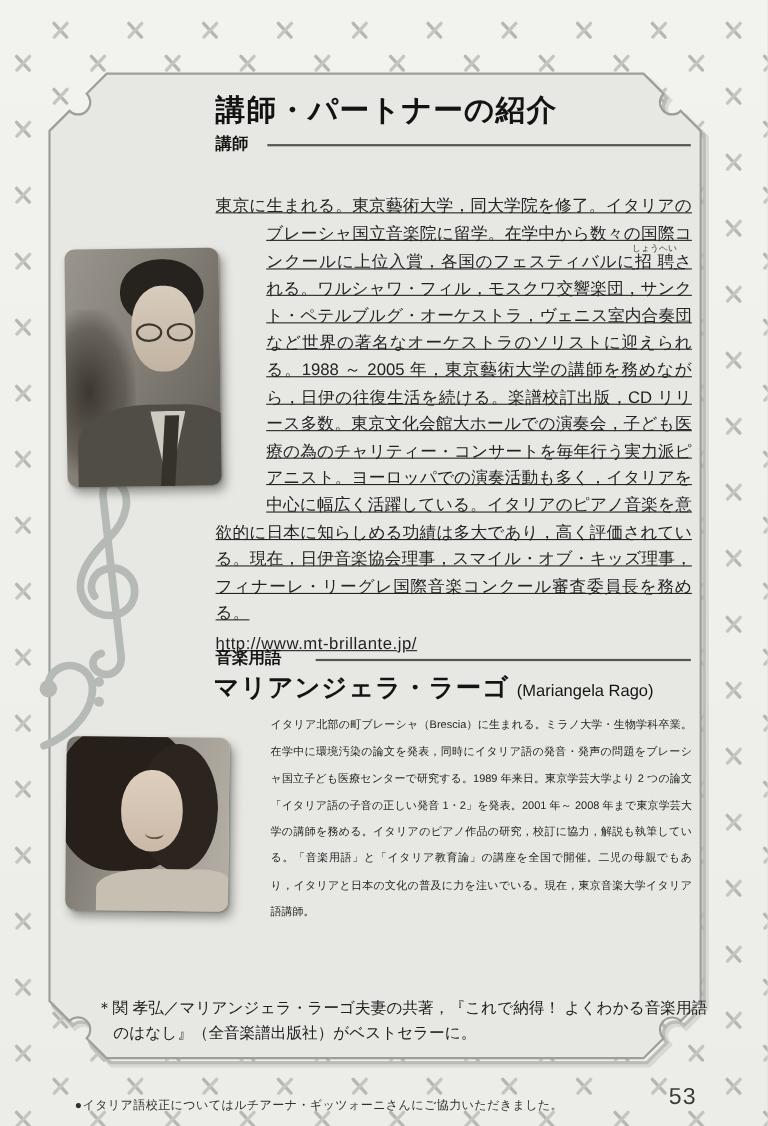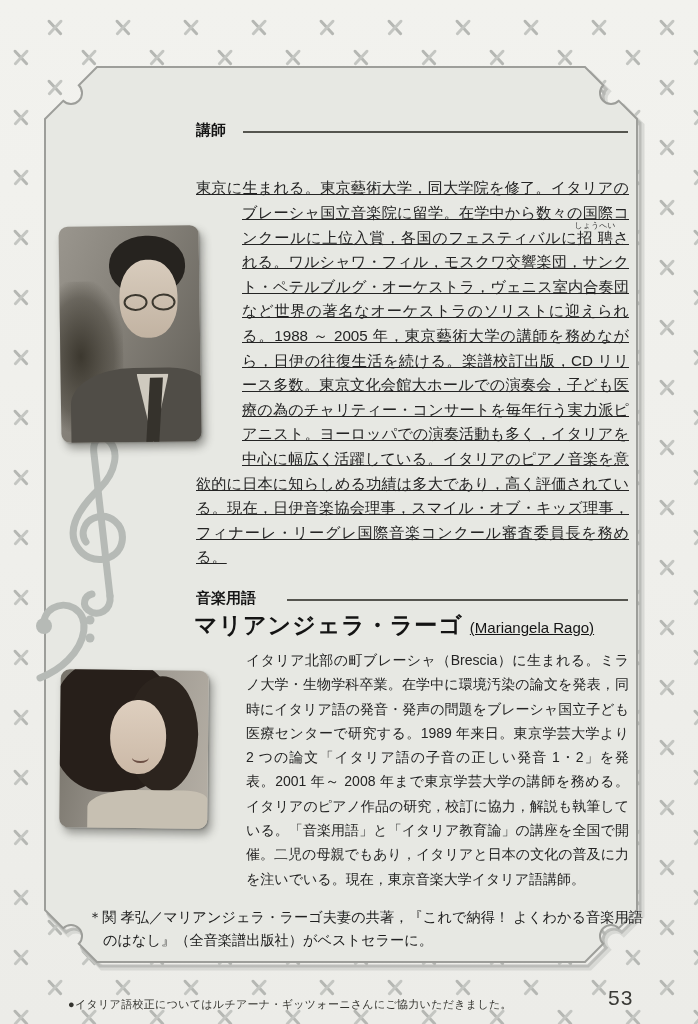--- a/index.html
+++ b/index.html
@@ -19,24 +19,24 @@
   
   .content{position:absolute;inset:0;z-index:3;}
   .abs{position:absolute;}
   .page-title{left:196px;top:82px;font-size:27px;font-weight:700;letter-spacing:1px;color:#131313;}
   .sec-label{font-size:15px;font-weight:700;color:#161616;}
   .sec-rule{height:2px;background:#55554f;}
   .name-row{display:flex;align-items:baseline;color:#141414;}
   .name-main{font-size:26px;font-weight:700;letter-spacing:2px;}
   .name-sub{font-size:16px;margin-left:6px;font-weight:400;}
   .name-main2{font-size:23px;font-weight:700;letter-spacing:1px;}
-  .name-latin{font-size:15px;margin-left:7px;font-weight:400;text-decoration:underline;}
+  .name-latin{font-size:15px;margin-left:7px;font-weight:400;}
   .bio{text-align:justify;color:#242424;}
   .bio1{left:196px;top:176px;width:433px;font-size:15.2px;line-height:24.6px;text-decoration:underline;}
-  .bio2{left:196px;top:648px;width:433px;font-size:14px;line-height:24.3px;}
+  .bio2{left:196px;top:648px;width:433px;font-size:10px;line-height:24.3px;}
   .bio p{margin:0;}
   .sp-a{float:left;width:0;height:49px;}
   .sp-b{float:left;clear:left;width:46px;height:246px;}
   .sp-c{float:left;width:50px;height:219px;}
   ruby rt{font-size:8px;color:#3a3a3a;letter-spacing:0;}
   .url-line{margin-top:3px;font-size:15.2px;letter-spacing:.5px;color:#1f1f1f;}
   
   .photo{position:absolute;border-radius:9px;overflow:hidden;
          box-shadow:4px 6px 9px rgba(55,55,50,.45),1px 1px 2px rgba(55,55,50,.35);}
   .photo1{left:60px;top:226px;width:140px;height:216px;transform:rotate(-.8deg);
@@ -445,20 +445,21 @@
     </g>
     <g fill="#b6bab6">
       <circle cx="18" cy="198" r="8"></circle>
       <circle cx="64" cy="192" r="4.5"></circle>
       <circle cx="64" cy="210" r="4.5"></circle>
     </g>
   </svg>
 
   <div class="content">
 
+    <div class="abs page-title">講師・パートナーの紹介</div>
 
     <div>
       <div class="abs sec-label" style="left:196px;top:121px;">講師</div>
       <div class="abs sec-rule" style="left:243px;top:131px;width:385px;"></div>
       <div class="abs name-row" style="left:194px;top:140px;">
       </div>
 
       <div class="photo photo1">
         <div class="ph p1-foliage"></div>
         <div class="ph p1-hair"></div>
@@ -469,20 +470,21 @@
         <div class="ph p1-shirt"></div>
         <div class="ph p1-tie"></div>
       </div>
 
       <div class="abs bio bio1">
         <p>
           <span class="sp-a"></span>
           <span class="sp-b"></span>
           <span>東京に生まれる。東京藝術大学，同大学院を修了。イタリアのブレーシャ国立音楽院に留学。在学中から数々の国際コンクールに上位入賞，各国のフェスティバルに<ruby>招聘<rt>しょうへい</rt></ruby>される。ワルシャワ・フィル，モスクワ交響楽団，サンクト・ペテルブルグ・オーケストラ，ヴェニス室内合奏団など世界の著名なオーケストラのソリストに迎えられる。1988 ～ 2005 年，東京藝術大学の講師を務めながら，日伊の往復生活を続ける。楽譜校訂出版，CD リリース多数。東京文化会館大ホールでの演奏会，子ども医療の為のチャリティー・コンサートを毎年行う実力派ピアニスト。ヨーロッパでの演奏活動も多く，イタリアを中心に幅広く活躍している。イタリアのピアノ音楽を意欲的に日本に知らしめる功績は多大であり，高く評価されている。現在，日伊音楽協会理事，スマイル・オブ・キッズ理事，フィナーレ・リーグレ国際音楽コンクール審査委員長を務める。</span>
         </p>
+        <div class="url-line">http://www.mt-brillante.jp/</div>
       </div>
     </div>
 
     <div>
       <div class="abs sec-label" style="left:196px;top:589px;">音楽用語</div>
       <div class="abs sec-rule" style="left:287px;top:599px;width:341px;"></div>
       <div class="abs name-row" style="left:194px;top:610px;">
         <span class="name-main2">マリアンジェラ・ラーゴ</span>
         <span class="name-latin">(Mariangela Rago)</span>
       </div>

